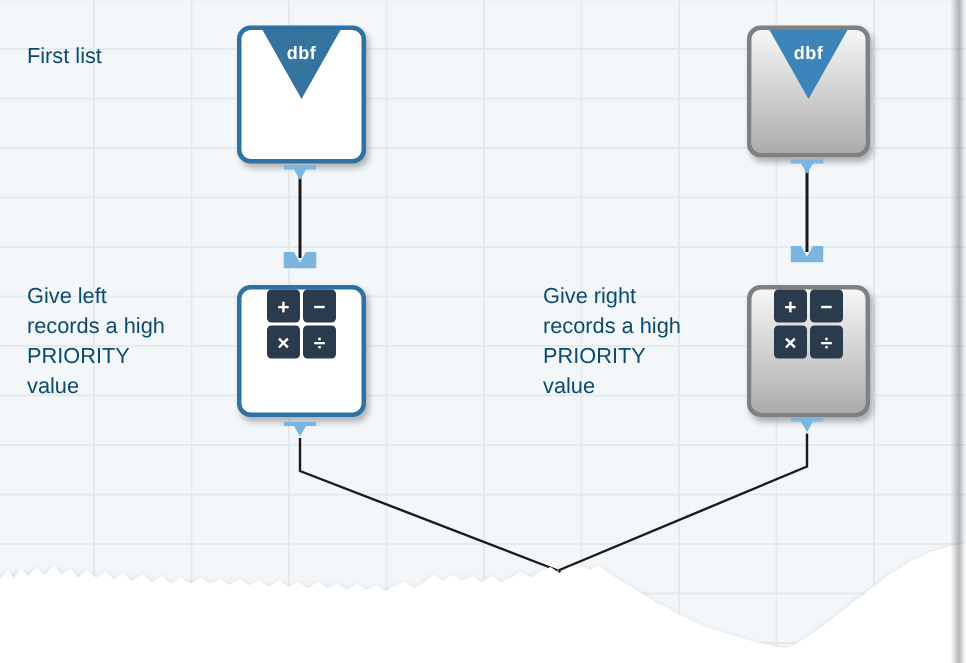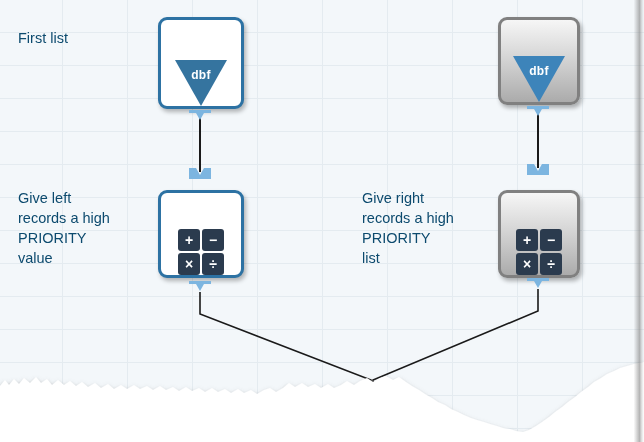--- a/index.html
+++ b/index.html
@@ -76,21 +76,21 @@
   .port svg { display: block; }
 
   
   .node {
     position: absolute;
     width: 80px;
     height: 80px;
     border-radius: 9px;
     box-sizing: border-box;
     display: flex;
-    align-items: flex-end;
+    align-items: flex-start;
     justify-content: center;
   }
   .node.active {
     border: 3px solid #2d72a3;
     background: #ffffff;
     box-shadow: 2px 3px 4px rgba(0,0,0,0.28);
   }
   .node.inactive {
     border: 3px solid #808080;
     background: linear-gradient(to bottom, #f6f6f6 0%, #e2e2e2 28%, #c9c9c9 62%, #ababab 100%);
@@ -255,17 +255,17 @@
 
 
   <div class="annot" style="left:18px; top:188px;">Give left
 records a high
 PRIORITY
 value</div>
 
   <div class="annot" style="left:362px; top:188px;">Give right
 records a high
 PRIORITY
-list</div>
+value</div>
 
   <div class="panel-edge"></div>
 
 </div>
 
 </body></html>

